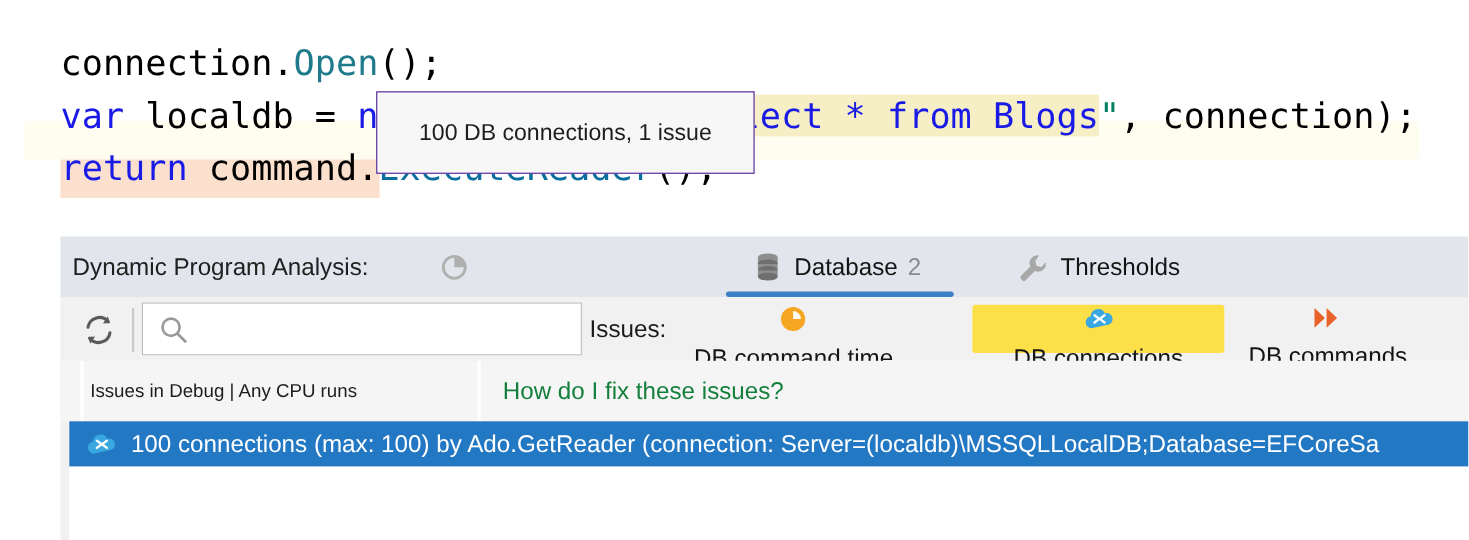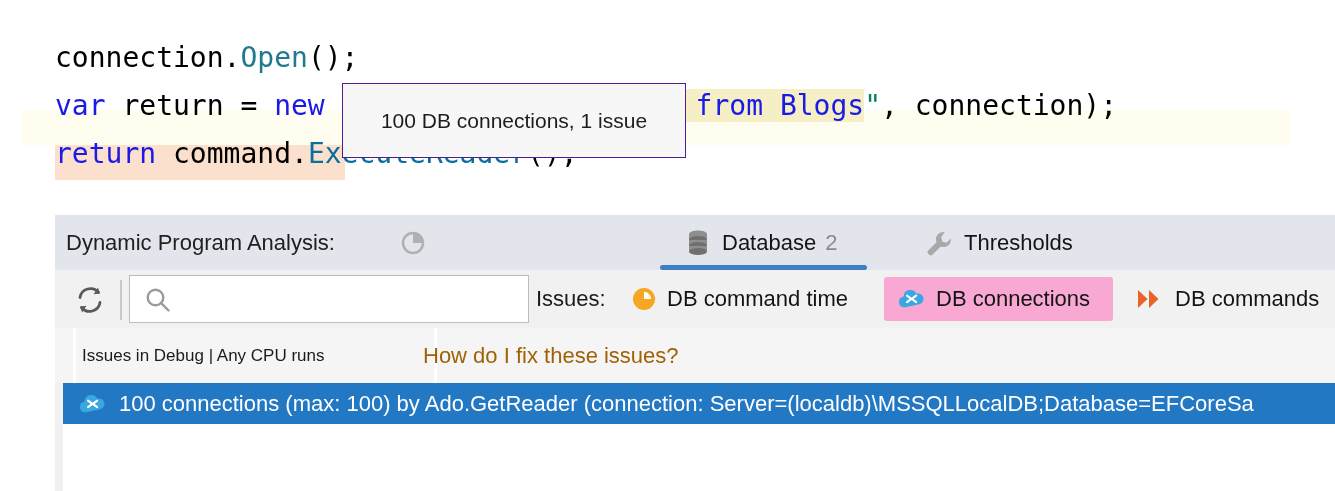--- a/index.html
+++ b/index.html
@@ -29,21 +29,21 @@
     height: 200px;
     background: #ffffff;
     overflow: hidden;
   }
   .code-line {
     position: absolute;
     left: 0;
     width: 1335px;
     height: 35px;
     font-family: "DejaVu Sans Mono", "Liberation Mono", monospace;
-    font-size: 28px;
+    font-size: 32px;
     line-height: 35px;
     white-space: pre;
     color: #000000;
   }
   .line-band {
     position: absolute;
     height: 35px;
   }
   .band-current {
     left: 22px;
@@ -217,23 +217,24 @@
     display: flex;
     align-items: center;
     gap: 10px;
     padding: 0 12px;
     box-sizing: border-box;
     font-size: 22px;
     color: #141414;
     white-space: nowrap;
     border-radius: 3px;
     cursor: default;
+    flex-direction: column;
   }
   .chip.selected {
-    background: #f9a8d4;
+    background: #fde047;
   }
 
   
   .subrow {
     position: absolute;
     left: 0; top: 113px;
     width: 1280px;
     height: 55px;
     background: #f5f5f5;
   }
@@ -258,26 +259,26 @@
   .subrow-sep-mid {
     position: absolute;
     left: 379px;
     top: 0;
     width: 3px;
     height: 55px;
     background: #ffffff;
   }
   .subrow-link {
     position: absolute;
-    left: 368px;
+    left: 402px;
     top: 0;
     height: 55px;
     line-height: 55px;
     font-size: 22px;
-    color: #a16207;
+    color: #15803d;
     white-space: nowrap;
     cursor: pointer;
   }
 
   
   .results {
     position: absolute;
     left: 8px;
     top: 168px;
     width: 1272px;
@@ -312,21 +313,21 @@
 
   <div class="editor">
 
     <div class="code-line" style="top:40px">
       <div class="line-band band-current"></div>
       <div class="line-band band-peach" style="width:290px"></div>
       <div class="code-text"><span class="tok-plain">connection.</span><span class="tok-type">Open</span><span class="tok-plain">();</span></div>
     </div>
 
     <div class="code-line" style="top:88px">
-      <div class="code-text"><span class="tok-kw">var</span><span class="tok-plain"> return = </span><span class="tok-kw">new</span><span class="tok-plain"> </span><span class="hl-yellow"><span class="tok-plain">SqlCommand(</span><span class="tok-q">"</span><span class="tok-str">select * from Blogs</span></span><span class="tok-q">"</span><span class="tok-plain">, connection);</span></div>
+      <div class="code-text"><span class="tok-kw">var</span><span class="tok-plain"> localdb = </span><span class="tok-kw">new</span><span class="tok-plain"> </span><span class="hl-yellow"><span class="tok-plain">SqlCommand(</span><span class="tok-q">"</span><span class="tok-str">select * from Blogs</span></span><span class="tok-q">"</span><span class="tok-plain">, connection);</span></div>
     </div>
 
     <div class="code-line" style="top:136px">
       
       <div class="code-text"><span class="tok-kw">return</span><span class="tok-plain"> command.</span><span class="tok-cls">ExecuteReader</span><span class="tok-plain">();</span></div>
     </div>
 
     <div class="tooltip">
       <span>100 DB connections, 1 issue</span>
     </div>

